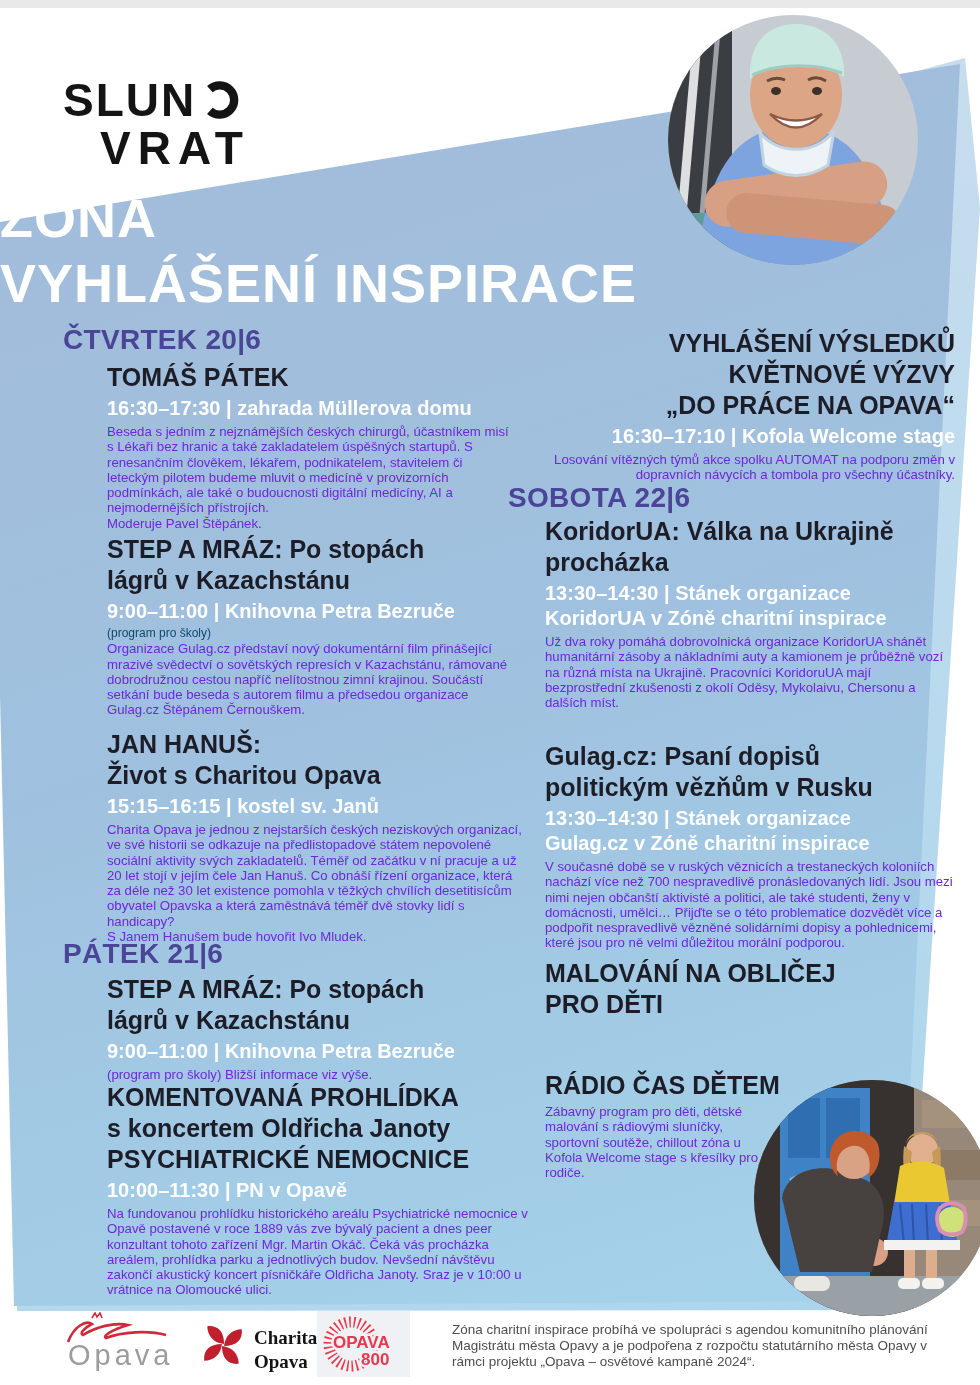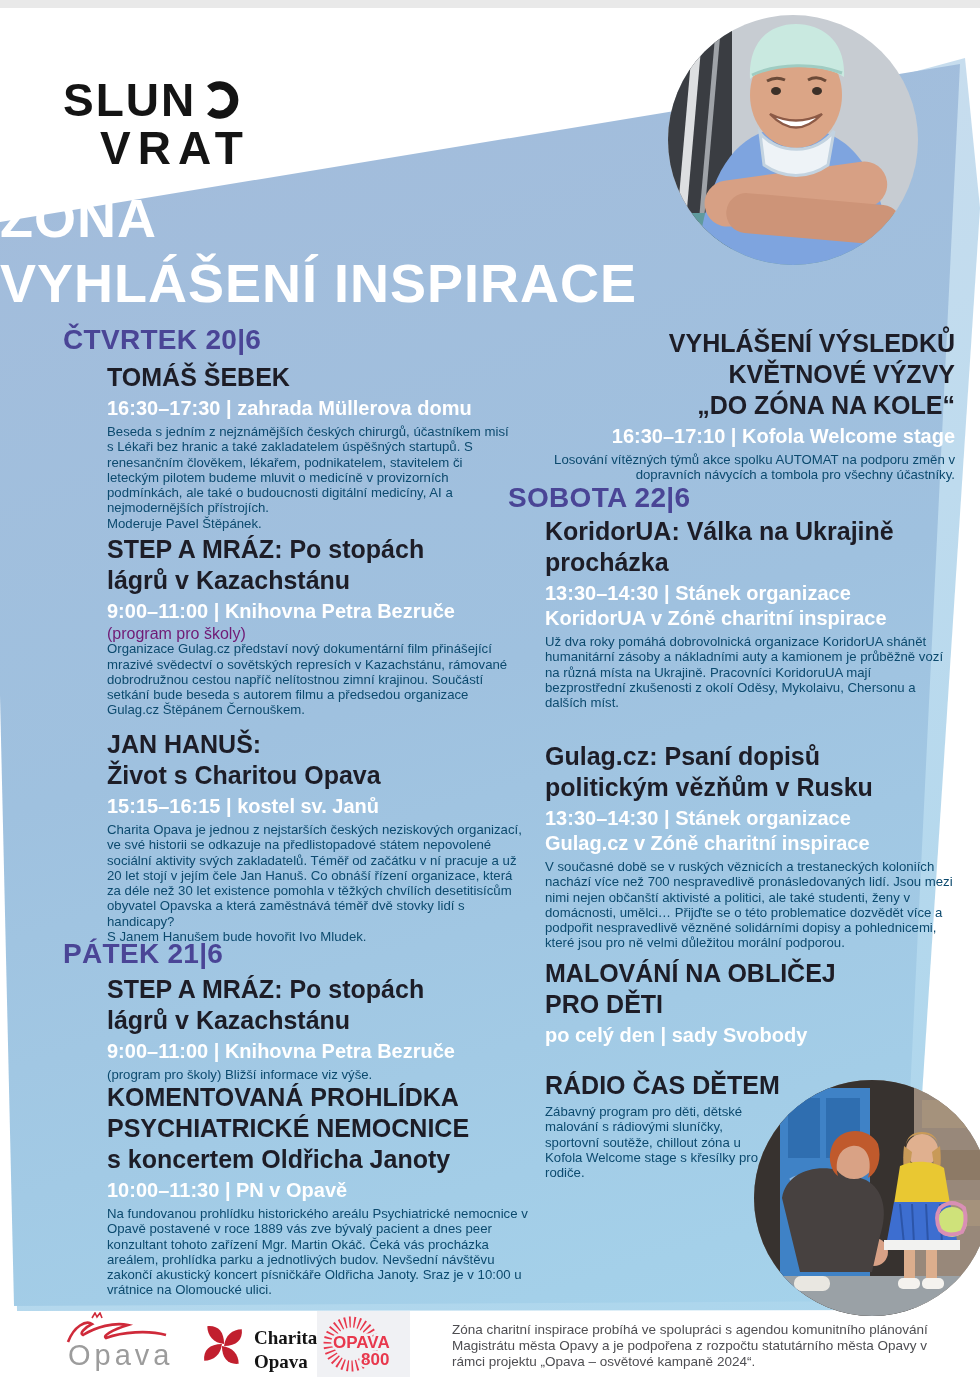--- a/index.html
+++ b/index.html
@@ -25,22 +25,22 @@
   
   .main-title{position:absolute;left:0;top:178px;width:980px;margin:0;text-align:left;
     color:#ffffff;font-size:54px;line-height:65px;font-weight:700;letter-spacing:1px;}
   .tl{display:block;}
   
   .day{position:absolute;margin:0;font-size:28px;line-height:32px;font-weight:700;color:#4a4596;letter-spacing:.3px;}
   
   .event{position:absolute;}
   .ev-title{margin:0;font-size:25px;line-height:31px;font-weight:700;color:#1d1d27;}
   .ev-meta{margin-top:3px;font-size:20px;line-height:25px;font-weight:700;color:#ffffff;}
-  .ev-note{margin-top:2px;font-size:16px;line-height:15.3px;color:#701a75;}
-  .ev-body{margin:3px 0 0 0;font-size:13.2px;line-height:15.3px;color:#0c4a6e;}
+  .ev-note{margin-top:2px;font-size:12px;line-height:15.3px;color:#0c4a6e;}
+  .ev-body{margin:3px 0 0 0;font-size:13.2px;line-height:15.3px;color:#6d28d9;}
   
   .photo{position:absolute;border-radius:50%;overflow:hidden;box-shadow:0 0 0 0 transparent;}
   .photo-top{left:668px;top:7px;width:250px;height:250px;}
   .photo-bottom{left:754px;top:1072px;width:236px;height:236px;}
   .photo svg{display:block;width:100%;height:100%;}
   
   .f-abs{position:absolute;}
   .opava-word{font-size:29px;line-height:30px;font-weight:400;letter-spacing:4px;color:#9c9c9c;}
   .charita-text{font-family:"Liberation Serif","DejaVu Serif",serif;font-weight:700;font-size:19px;line-height:24px;color:#141414;}
   .opava800-box{width:93px;height:66px;background:#f0f1f4;display:flex;align-items:center;justify-content:center;}
@@ -91,21 +91,21 @@
       <path d="M99 66 Q108 61 117 65" stroke="#6b4a38" stroke-width="3" fill="none"></path>
       <path d="M140 65 Q149 60 158 66" stroke="#6b4a38" stroke-width="3" fill="none"></path>
       <path d="M102 99 Q128 126 154 99 Q128 112 102 99 Z" fill="#ffffff" stroke="#8c5a46" stroke-width="2.5"></path>
     </svg>
   </div>
 
   <h2 class="day" style="left:63px;top:316px;">ČTVRTEK 20|6</h2>
 
   <section class="event" style="left:107px;top:354px;width:410px;">
     <h3 class="ev-title">
-      <span class="tl">TOMÁŠ ŠEBEK</span>
+      <span class="tl">TOMÁŠ PÁTEK</span>
     </h3>
     <div class="ev-meta">
       <span class="tl">16:30–17:30 | zahrada Müllerova domu</span>
     </div>
     <p class="ev-body">Beseda s jedním z nejznámějších českých chirurgů, účastníkem misí s Lékaři bez hranic a také zakladatelem úspěšných startupů. S renesančním člověkem, lékařem, podnikatelem, stavitelem či leteckým pilotem budeme mluvit o medicíně v provizorních podmínkách, ale také o budoucnosti digitální medicíny, AI a nejmodernějších přístrojích.</p>
     <p class="ev-body" style="margin-top:0;">Moderuje Pavel Štěpánek.</p>
   </section>
 
   <section class="event" style="left:107px;top:526px;width:405px;">
     <h3 class="ev-title">
@@ -140,34 +140,34 @@
     </h3>
     <div class="ev-meta">
       <span class="tl">9:00–11:00 | Knihovna Petra Bezruče</span>
     </div>
     <p class="ev-body">(program pro školy) Bližší informace viz výše.</p>
   </section>
 
   <section class="event" style="left:107px;top:1074px;width:430px;">
     <h3 class="ev-title">
       <span class="tl">KOMENTOVANÁ PROHLÍDKA</span>
+      <span class="tl">s koncertem Oldřicha Janoty</span>
       <span class="tl">PSYCHIATRICKÉ NEMOCNICE</span>
-      <span class="tl">s koncertem Oldřicha Janoty</span>
     </h3>
     <div class="ev-meta">
       <span class="tl">10:00–11:30 | PN v Opavě</span>
     </div>
     <p class="ev-body">Na fundovanou prohlídku historického areálu Psychiatrické nemocnice v Opavě postavené v roce 1889 vás zve bývalý pacient a dnes peer konzultant tohoto zařízení Mgr. Martin Okáč. Čeká vás procházka areálem, prohlídka parku a jednotlivých budov. Nevšední návštěvu zakončí akustický koncert písničkáře Oldřicha Janoty. Sraz je v 10:00 u vrátnice na Olomoucké ulici.</p>
   </section>
 
   <section class="event" style="left:545px;top:320px;width:410px;text-align:right;">
     <h3 class="ev-title">
       <span class="tl">VYHLÁŠENÍ VÝSLEDKŮ</span>
       <span class="tl">KVĚTNOVÉ VÝZVY</span>
-      <span class="tl">„DO ZÓNA NA KOLE“</span>
+      <span class="tl">„DO PRÁCE NA OPAVA“</span>
     </h3>
     <div class="ev-meta">
       <span class="tl">16:30–17:10 | Kofola Welcome stage</span>
     </div>
     <p class="ev-body">Losování vítězných týmů akce spolku AUTOMAT na podporu změn v dopravních návycích a tombola pro všechny účastníky.</p>
   </section>
 
   <h2 class="day" style="left:508px;top:474px;">SOBOTA 22|6</h2>
 
   <section class="event" style="left:545px;top:508px;width:400px;">
@@ -192,23 +192,20 @@
       <span class="tl">Gulag.cz v Zóně charitní inspirace</span>
     </div>
     <p class="ev-body">V současné době se v ruských věznicích a trestaneckých koloniích nachází více než 700 nespravedlivě pronásledovaných lidí. Jsou mezi nimi nejen občanští aktivisté a politici, ale také studenti, ženy v domácnosti, umělci… Přijďte se o této problematice dozvědět více a podpořit nespravedlivě vězněné solidárními dopisy a pohlednicemi, které jsou pro ně velmi důležitou morální podporou.</p>
   </section>
 
   <section class="event" style="left:545px;top:950px;width:400px;">
     <h3 class="ev-title">
       <span class="tl">MALOVÁNÍ NA OBLIČEJ</span>
       <span class="tl">PRO DĚTI</span>
     </h3>
-    <div class="ev-meta">
-      <span class="tl">po celý den | sady Svobody</span>
-    </div>
   </section>
 
   <section class="event" style="left:545px;top:1062px;width:320px;">
     <h3 class="ev-title">
       <span class="tl">RÁDIO ČAS DĚTEM</span>
     </h3>
     <p class="ev-body" style="width:215px;">Zábavný program pro děti, dětské malování s rádiovými sluníčky, sportovní soutěže, chillout zóna u Kofola Welcome stage s křesílky pro rodiče.</p>
   </section>
 
   <div class="photo photo-bottom">

